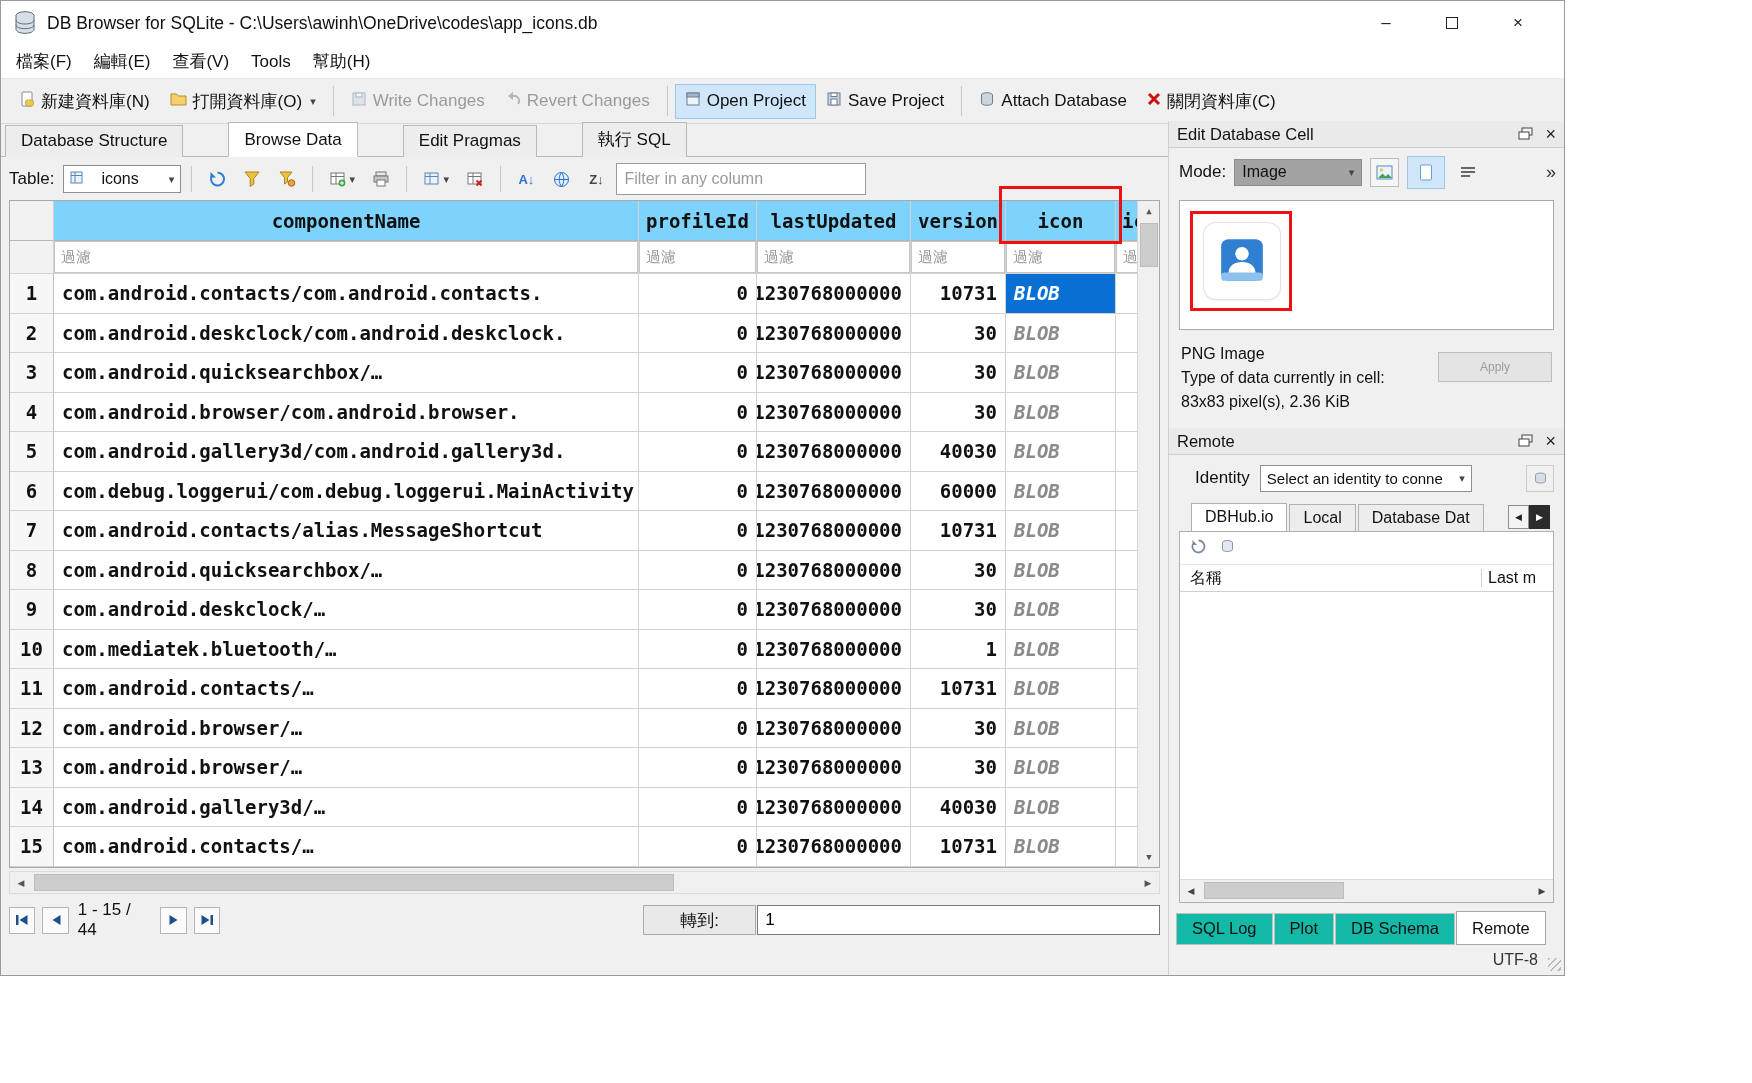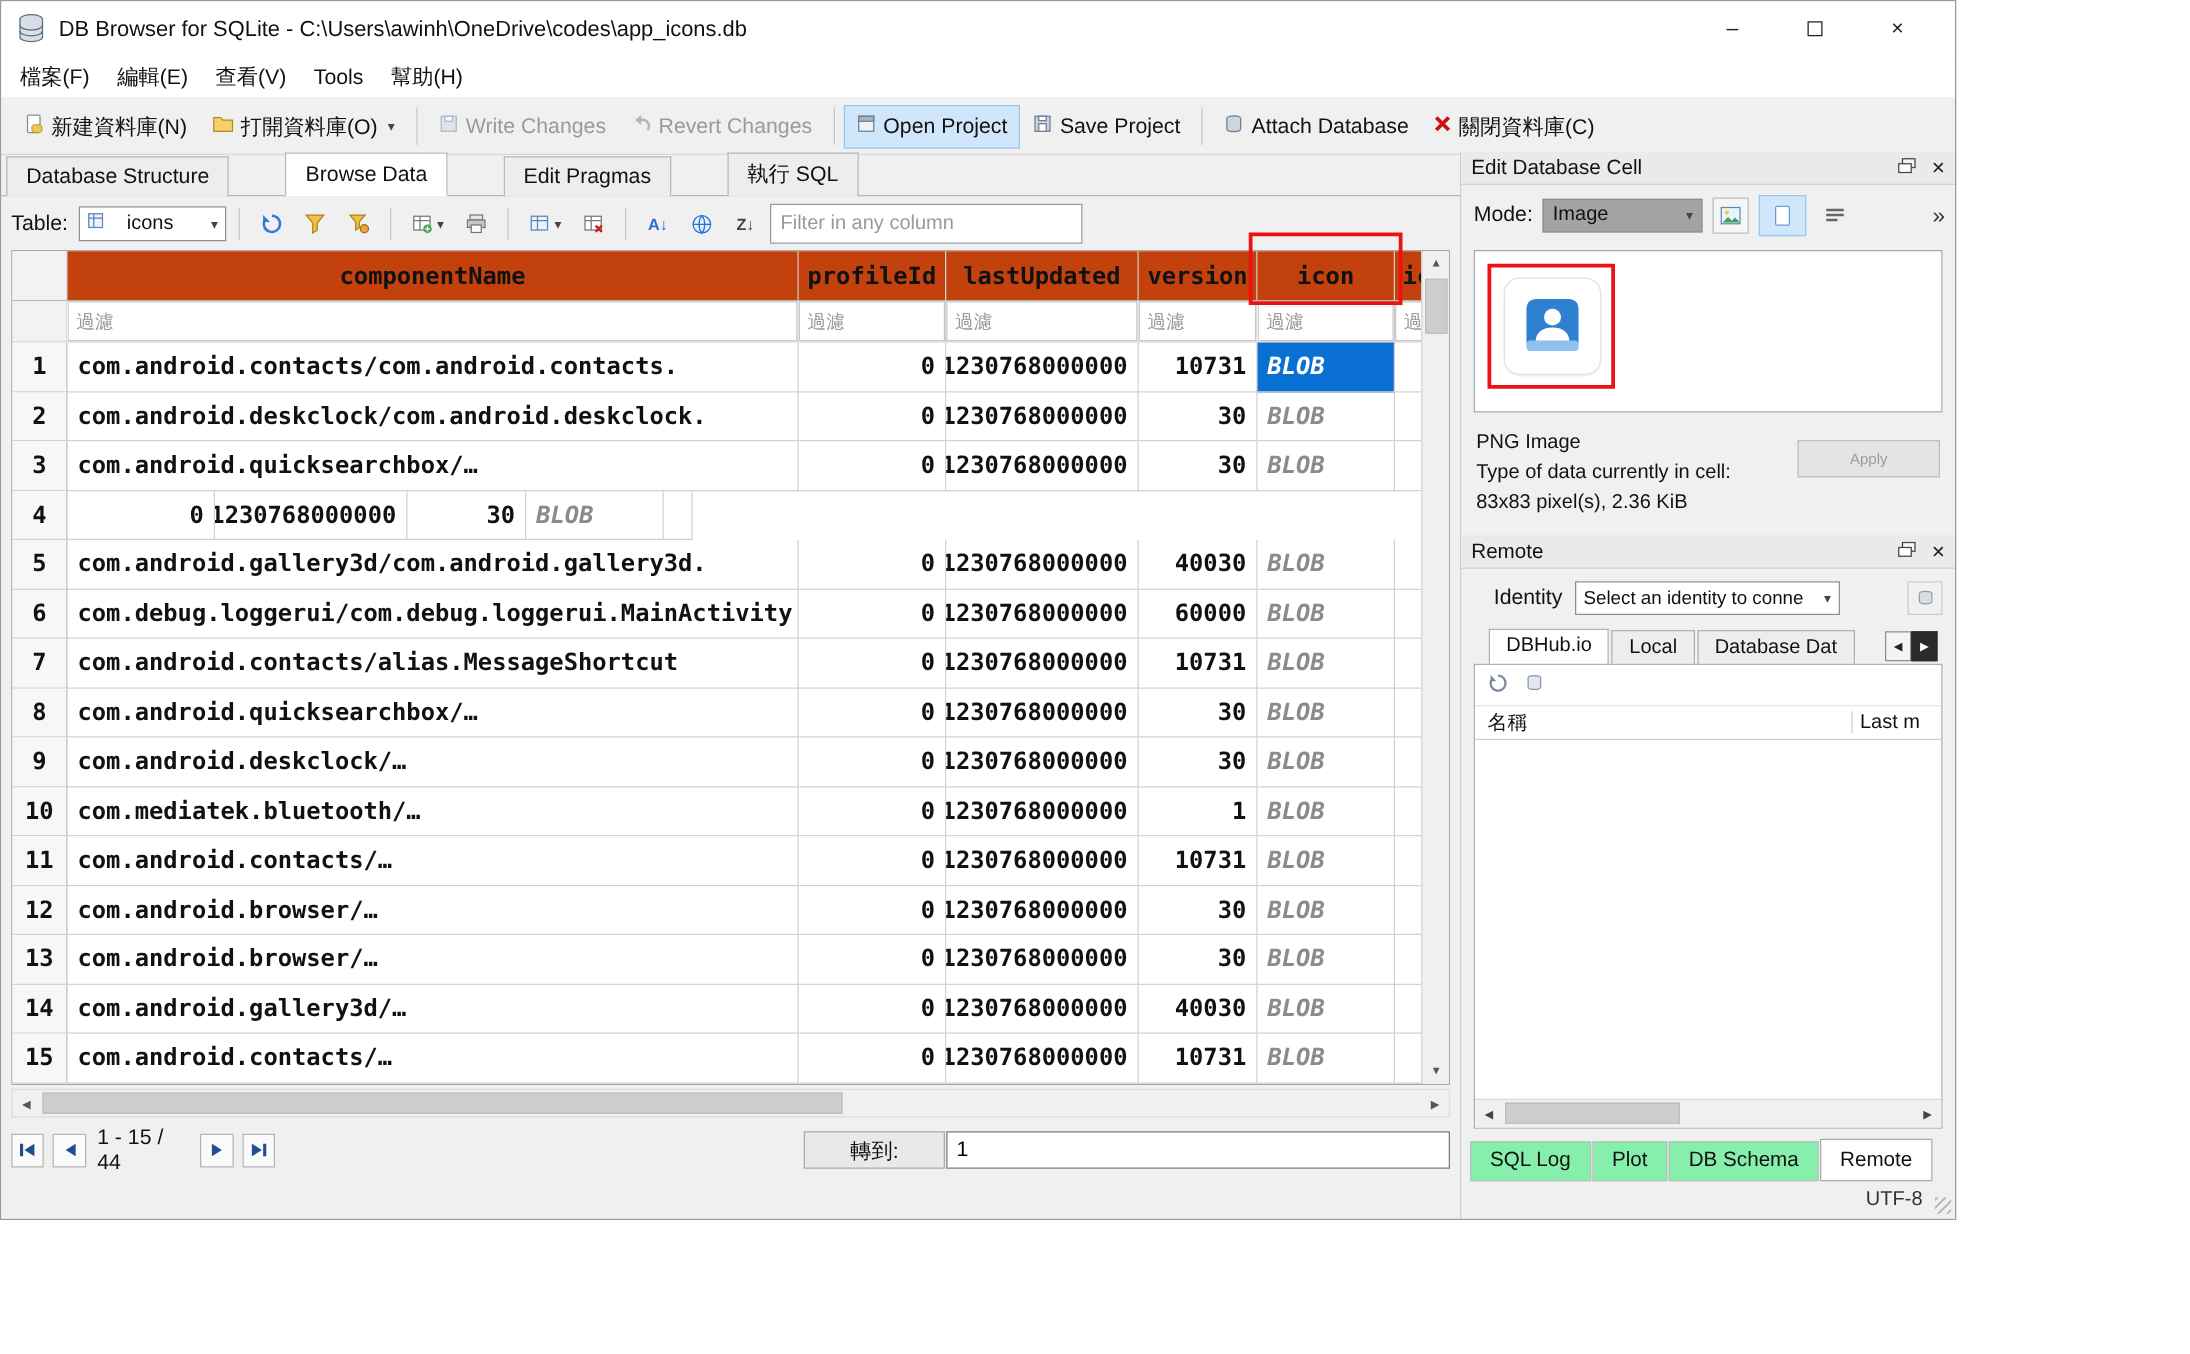--- a/index.html
+++ b/index.html
@@ -54,21 +54,21 @@
   .grid-inner { position:absolute; left:0; top:0; width:1129px; }
   .grid-row, .grid-hrow, .grid-frow { display:flex; }
   .cell { border-right:1px solid #d2d2d2; border-bottom:1px solid #d2d2d2; overflow:hidden; white-space:nowrap; display:flex; align-items:center; }
   .w-num { width:44px; justify-content:center; }
   .w-name { width:585px; padding-left:8px; }
   .w-prof { width:118px; justify-content:flex-end; padding-right:8px; }
   .w-upd { width:154px; justify-content:flex-end; padding-right:8px; }
   .w-ver { width:95px; justify-content:flex-end; padding-right:8px; }
   .w-icon { width:110px; padding-left:8px; }
   .w-part { width:23px; padding-left:6px; }
-  .grid-hrow .cell { height:40px; font-weight:bold; font-size:19px; justify-content:center; padding:0; background:#c2410c; border-bottom:1px solid #b5b5b5; }
+  .grid-hrow .cell { height:40px; font-weight:bold; font-size:19px; justify-content:center; padding:0; background:#7dd3fc; border-bottom:1px solid #b5b5b5; }
   .grid-hrow .w-num { background:#f2f2f2; }
   .grid-hrow .w-part { justify-content:flex-start; padding-left:6px; }
   .grid-frow .cell { height:33px; font-family:"Liberation Sans", sans-serif; font-size:15px; color:#9a9a9a; padding-left:7px; justify-content:flex-start; background:#fff; box-shadow:inset 0 0 0 1px #c6c6c6; }
   .grid-frow .w-num { background:#f2f2f2; box-shadow:none; }
   .grid-row .cell { height:39.5px; font-size:19px; font-weight:600; }
   .grid-row .w-num { background:#f7f7f7; border-right:1px solid #c2c2c2; font-size:19px; }
   .blob-cell { color:#8b8b8b; font-style:italic; font-weight:600; }
   .blob-cell.selected { background:#0a6fd2; color:#fff; }
   .vscroll { position:absolute; right:0; top:0; bottom:0; width:22px; background:#f0f0f0; border-left:1px solid #d5d5d5; }
   .vs-arrow { position:absolute; left:0; width:22px; height:20px; display:flex; align-items:center; justify-content:center; font-size:9px; color:#555; }
@@ -121,21 +121,21 @@
   .rc-toolbar { height:32px; display:flex; align-items:center; gap:14px; padding:0 10px; }
   .rc-header { height:28px; display:flex; border-bottom:1px solid #d0d0d0; border-top:1px solid #e4e4e4; font-size:16px; align-items:center; }
   .rc-col-name { flex:1; padding-left:10px; }
   .rc-col-last { width:72px; border-left:1px solid #d0d0d0; padding-left:6px; overflow:hidden; white-space:nowrap; }
   .rc-body { flex:1; }
   .rc-hscroll { height:23px; border-top:1px solid #dcdcdc; background:#f0f0f0; position:relative; }
   .rc-hs-arrow { position:absolute; top:0; width:22px; height:22px; display:flex; align-items:center; justify-content:center; font-size:9px; color:#444; }
   .rc-thumb { position:absolute; top:2px; left:24px; width:140px; height:17px; background:#cdcdcd; border:1px solid #bdbdbd; }
 
   .dock-tabs { height:32px; display:flex; align-items:flex-end; padding-left:7px; }
-  .dock-tab { padding:5px 15px 6px; font-size:16.5px; border:1px solid #bdbdbd; background:#86efac; margin-right:1px; }
+  .dock-tab { padding:5px 15px 6px; font-size:16.5px; border:1px solid #bdbdbd; background:#14b8a6; margin-right:1px; }
   .dock-tab.active { background:#fff; border-color:#a8a8a8; padding-top:7px; }
   .statusbar { height:30px; display:flex; align-items:center; justify-content:flex-end; padding-right:26px; font-size:16px; color:#333; position:relative; }
   .grip { position:absolute; right:3px; bottom:4px; width:13px; height:13px; background:repeating-linear-gradient(135deg,#bbb 0 2px,transparent 2px 5px); }
 
   
   .red-box { position:absolute; border:3px solid #ee1111; z-index:50; pointer-events:none; }
   .red-box-icon-col { left:998px; top:185px; width:123px; height:58px; }
   .red-box-preview { left:10px; top:10px; width:102px; height:100px; }
 </style>
 </head>
@@ -365,20 +365,21 @@
     <div class="cell w-name">com.android.quicksearchbox/…</div>
     <div class="cell w-prof">0</div>
     <div class="cell w-upd">1230768000000</div>
     <div class="cell w-ver">30</div>
     <div class="cell w-icon blob-cell">BLOB</div>
     <div class="cell w-part"></div>
   </div>
 
   <div class="grid-row">
     <div class="cell w-num">4</div>
+    <div class="cell w-name">com.android.browser/com.android.browser.</div>
     <div class="cell w-prof">0</div>
     <div class="cell w-upd">1230768000000</div>
     <div class="cell w-ver">30</div>
     <div class="cell w-icon blob-cell">BLOB</div>
     <div class="cell w-part"></div>
   </div>
 
   <div class="grid-row">
     <div class="cell w-num">5</div>
     <div class="cell w-name">com.android.gallery3d/com.android.gallery3d.</div>

